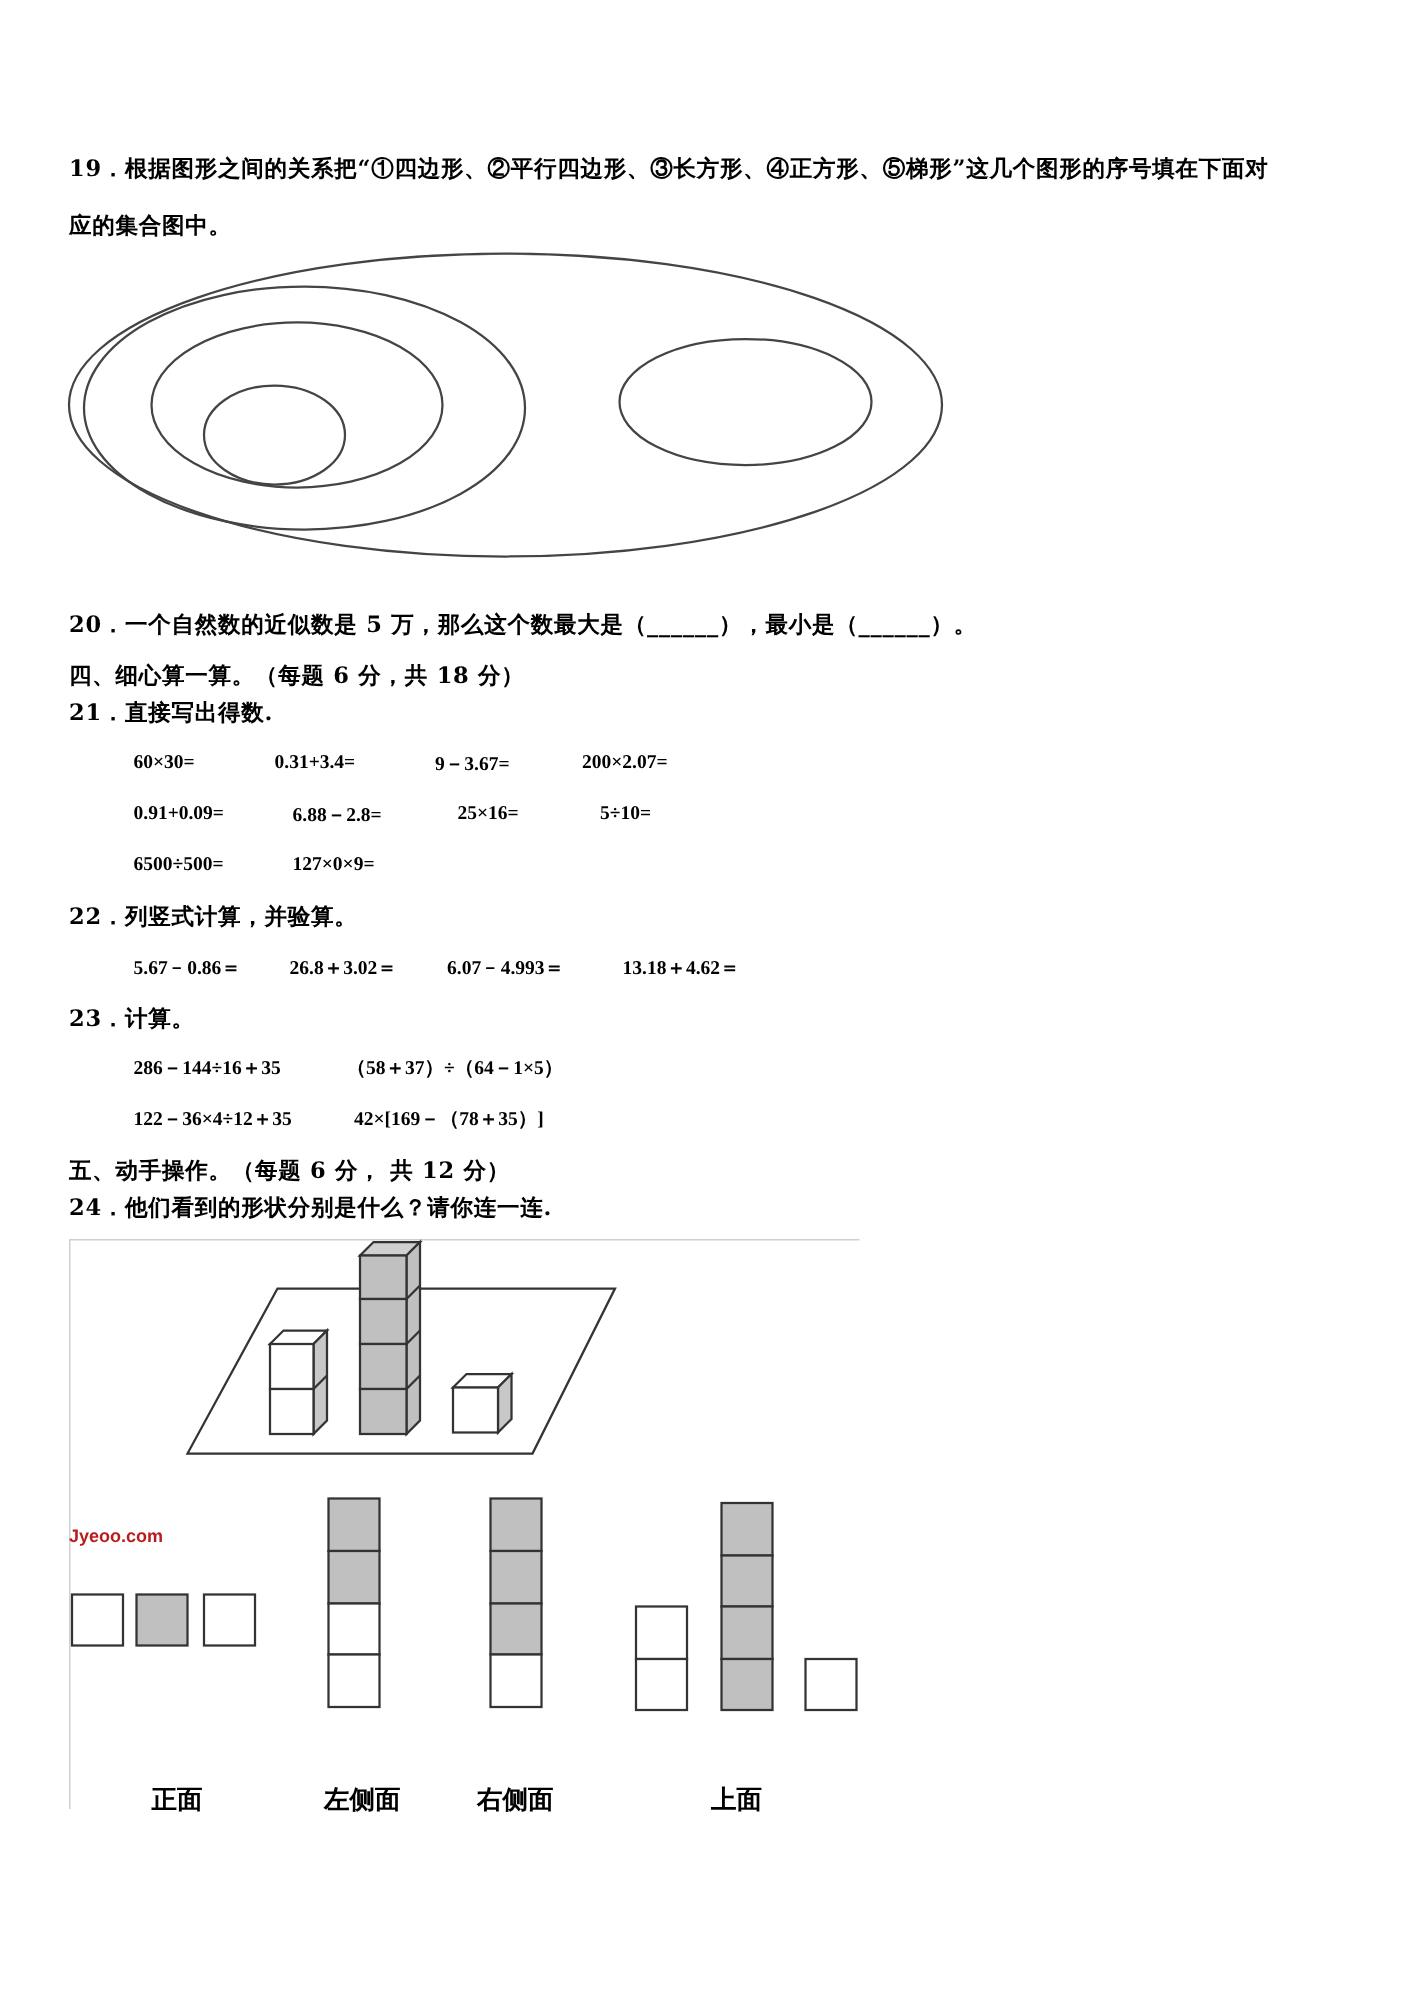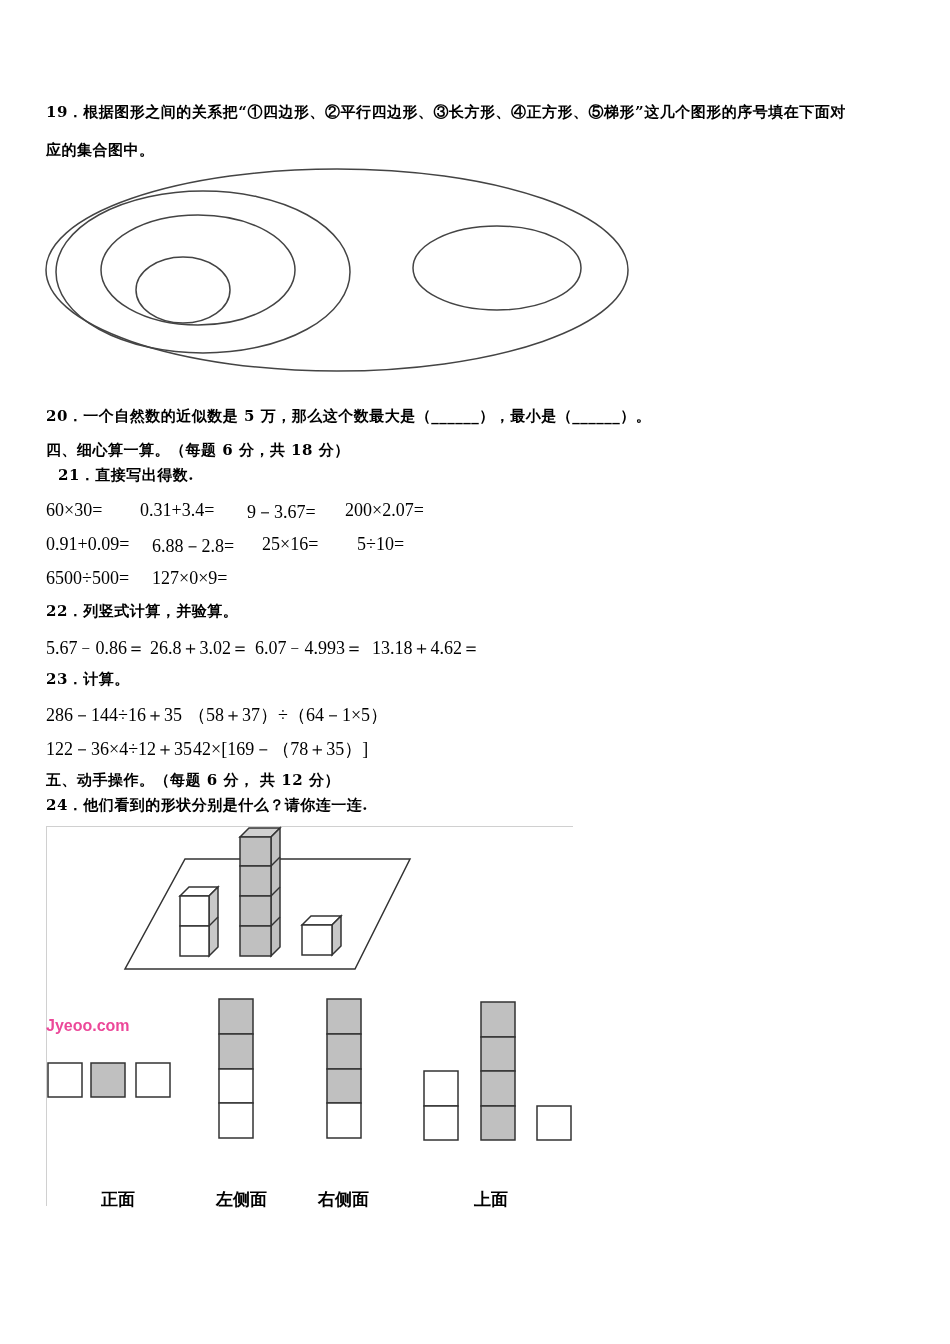--- a/index.html
+++ b/index.html
@@ -1,20 +1,20 @@
 <!DOCTYPE html>
 <html><head>
 <meta charset="utf-8">
 <style>
   html, body { margin: 0; padding: 0; background: #ffffff; }
   body { width: 950px; height: 1344px; position: relative; overflow: hidden;
          font-family: "DejaVu Serif", "Liberation Serif", serif; color: #000; }
   .abs { position: absolute; white-space: nowrap; font-weight: bold; }
   .q { font-size: 15px; letter-spacing: 0.5px; }
-  .math { font-family: "Liberation Serif", "DejaVu Serif", serif; font-weight: normal; font-size: 18px; }
+  .math { font-family: "Liberation Serif", "DejaVu Serif", serif; font-weight: bold; font-size: 13px; margin-left: 43px; }
   .cap { font-family: "DejaVu Sans", "Liberation Sans", sans-serif; font-size: 17px; }
   svg { position: absolute; overflow: visible; }
 </style>
 </head>
 <body>
 
 <div class="abs q" style="left:46px; top:103px;">19．根据图形之间的关系把“①四边形、②平行四边形、③长方形、④正方形、⑤梯形”这几个图形的序号填在下面对</div>
 <div class="abs q" style="left:46px; top:141px;">应的集合图中。</div>
 
 <svg width="600" height="220" style="left:40px; top:160px;">
@@ -23,21 +23,21 @@
     <ellipse cx="163" cy="112" rx="147" ry="81"></ellipse>
     <ellipse cx="158" cy="110" rx="97" ry="55"></ellipse>
     <ellipse cx="143" cy="130" rx="47" ry="33"></ellipse>
     <ellipse cx="457" cy="108" rx="84" ry="42"></ellipse>
   </g>
 </svg>
 
 <div class="abs q" style="left:46px; top:407px;">20．一个自然数的近似数是 5 万，那么这个数最大是（______），最小是（______）。</div>
 
 <div class="abs q" style="left:46px; top:441px;">四、细心算一算。（每题 6 分，共 18 分）</div>
-<div class="abs q" style="left:58px; top:466px;">21．直接写出得数.</div>
+<div class="abs q" style="left:46px; top:466px;">21．直接写出得数.</div>
 
 <div class="abs math" style="left:46px; top:500px;">60×30=</div>
 <div class="abs math" style="left:140px; top:500px;">0.31+3.4=</div>
 <div class="abs math" style="left:247px; top:500px;">9－3.67=</div>
 <div class="abs math" style="left:345px; top:500px;">200×2.07=</div>
 
 <div class="abs math" style="left:46px; top:534px;">0.91+0.09=</div>
 <div class="abs math" style="left:152px; top:534px;">6.88－2.8=</div>
 <div class="abs math" style="left:262px; top:534px;">25×16=</div>
 <div class="abs math" style="left:357px; top:534px;">5÷10=</div>
@@ -89,21 +89,21 @@
     </g>
 
     <g>
       <polygon points="262,105 271,96 301,96 292,105" fill="#fff"></polygon>
       <polygon points="292,105 301,96 301,126 292,135" fill="#c8c8c8"></polygon>
       <rect x="262" y="105" width="30" height="30" fill="#fff"></rect>
     </g>
   </g>
 </svg>
 
-<div class="abs" style="left:46px; top:1017px; font-family:'Liberation Sans',sans-serif; font-size:16px; color:#ec4899;">Jyeoo.com</div>
+<div class="abs" style="left:46px; top:1017px; font-family:'Liberation Sans',sans-serif; font-size:12px; color:#b91c1c;">Jyeoo.com</div>
 
 <svg width="540" height="160" style="left:40px; top:995px;">
   <g stroke="#333" stroke-width="1.5">
 
     <g>
       <rect x="8" y="68" width="34" height="34" fill="#fff"></rect>
       <rect x="51" y="68" width="34" height="34" fill="#c0c0c0"></rect>
       <rect x="96" y="68" width="34" height="34" fill="#fff"></rect>
     </g>
 

